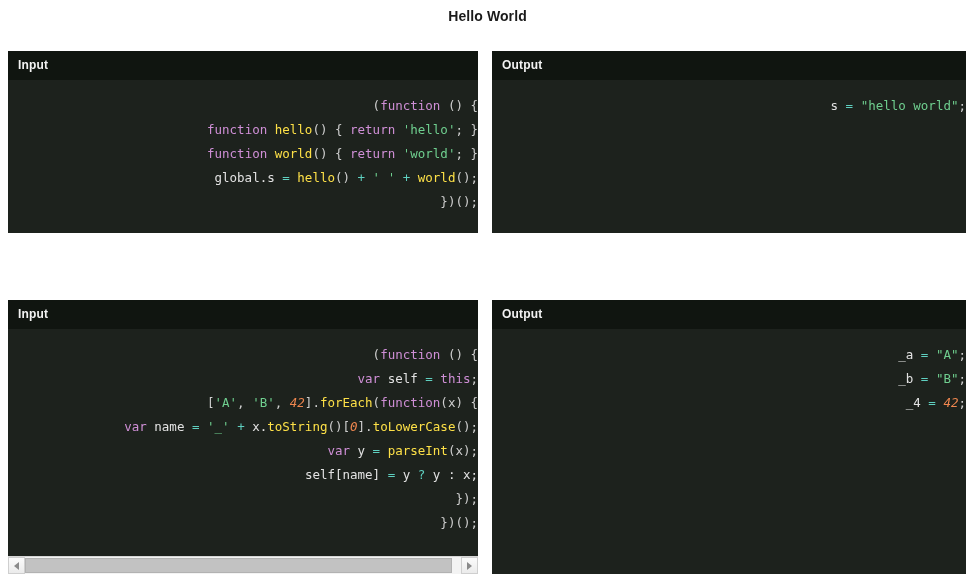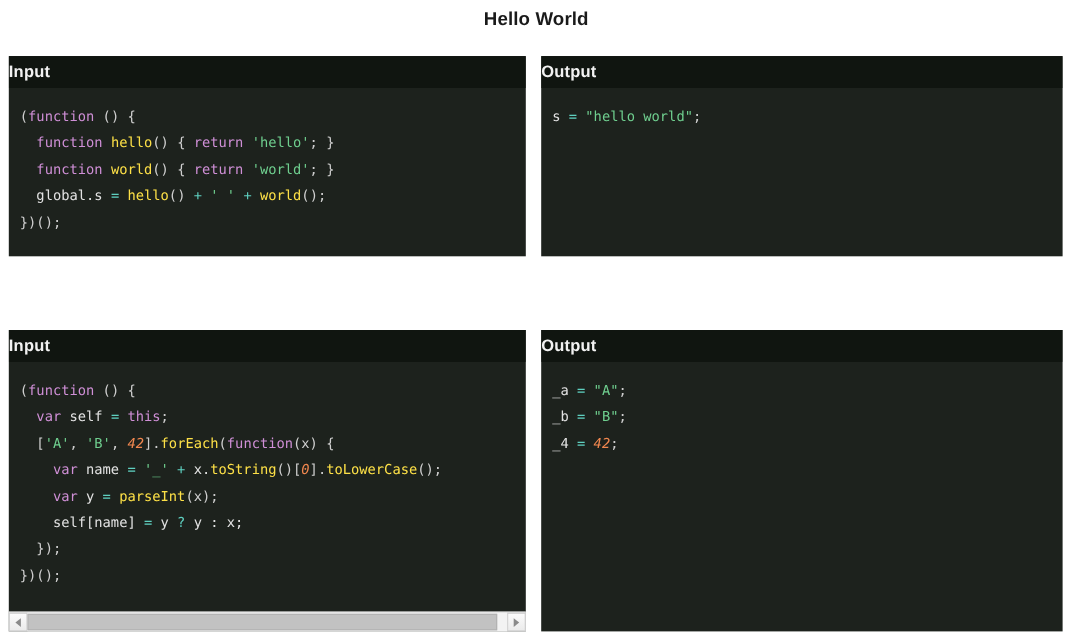--- a/index.html
+++ b/index.html
@@ -16,21 +16,21 @@
 
   .page {
     position: relative;
     width: 975px;
     height: 582px;
   }
 
   .section-title {
     text-align: center;
     font-family: "Liberation Sans", sans-serif;
-    font-size: 17px;
+    font-size: 14px;
     font-weight: bold;
     color: #1a1a1a;
     letter-spacing: 0.1px;
   }
 
   #title-hello {
     position: absolute;
     left: 0;
     top: 8px;
     width: 975px;
@@ -48,30 +48,32 @@
     position: absolute;
     background: #1d221d;
     overflow: hidden;
   }
 
   .panel-header {
     height: 29px;
     background: #101510;
     color: #f2f2f2;
     font-family: "Liberation Sans", sans-serif;
-    font-size: 15px;
+    font-size: 12px;
     font-weight: bold;
     line-height: 29px;
+    padding-left: 10px;
     box-sizing: border-box;
     letter-spacing: 0.2px;
   }
 
   .panel-body {
     padding: 14px 0 0 10px;
     box-sizing: border-box;
+    text-align: right;
   }
 
   .code {
     font-family: "DejaVu Sans Mono", "Liberation Mono", monospace;
     font-size: 12.5px;
     line-height: 24px;
     white-space: pre;
     color: #d8d8d8;
   }
 

